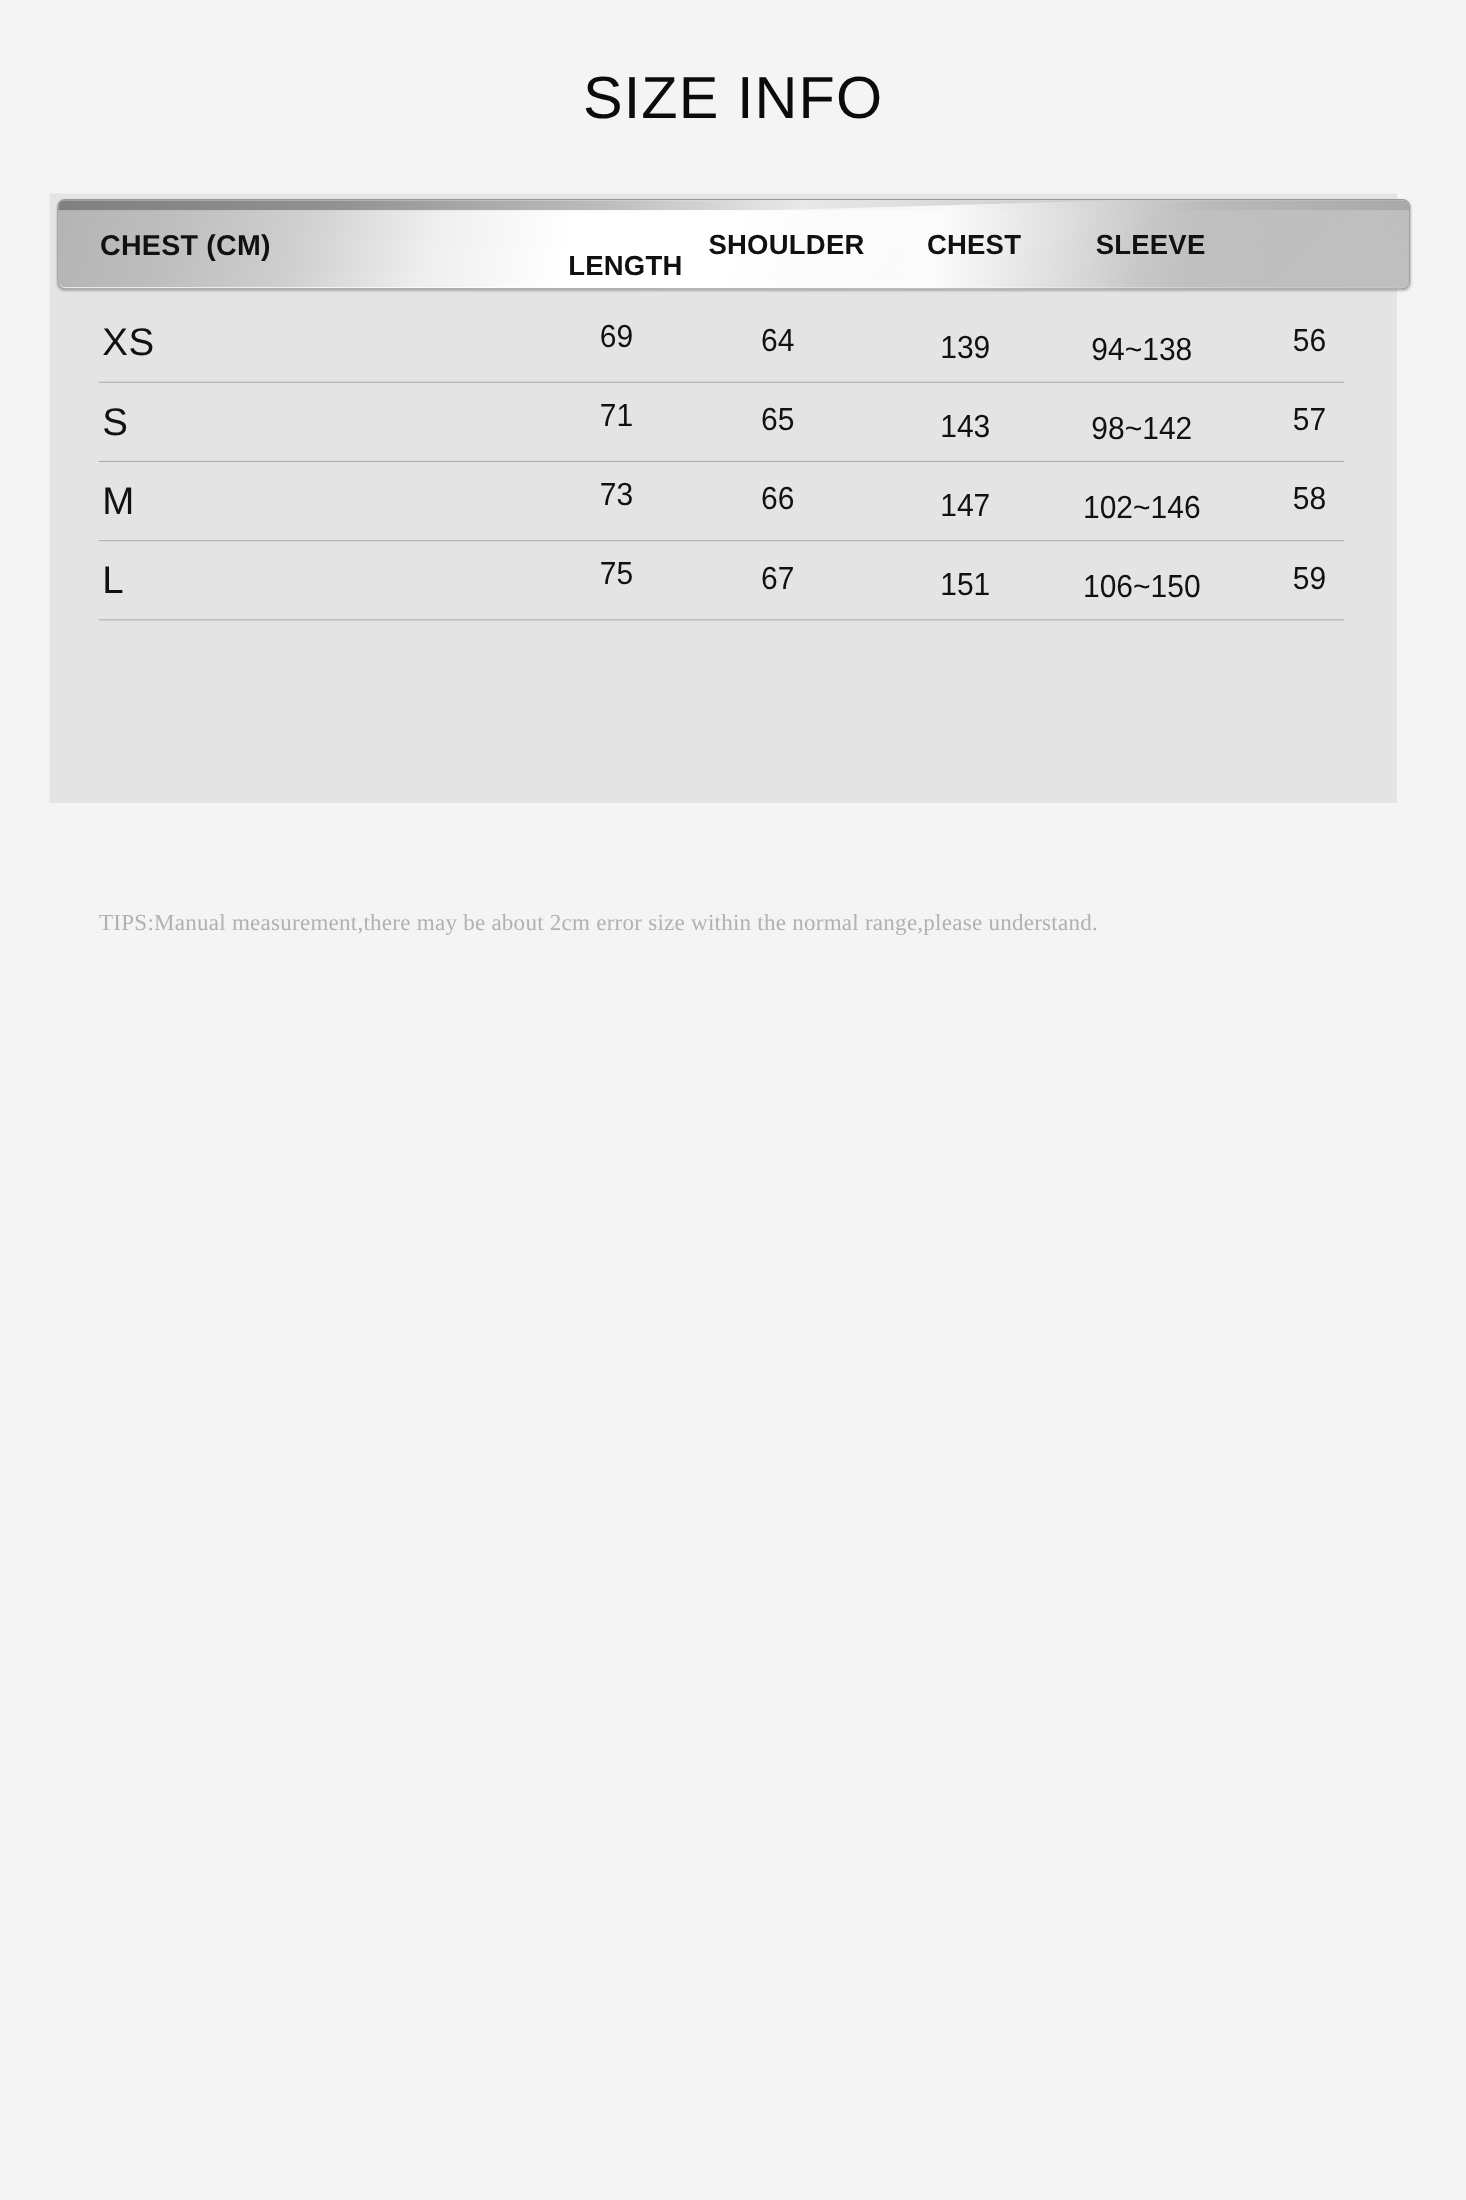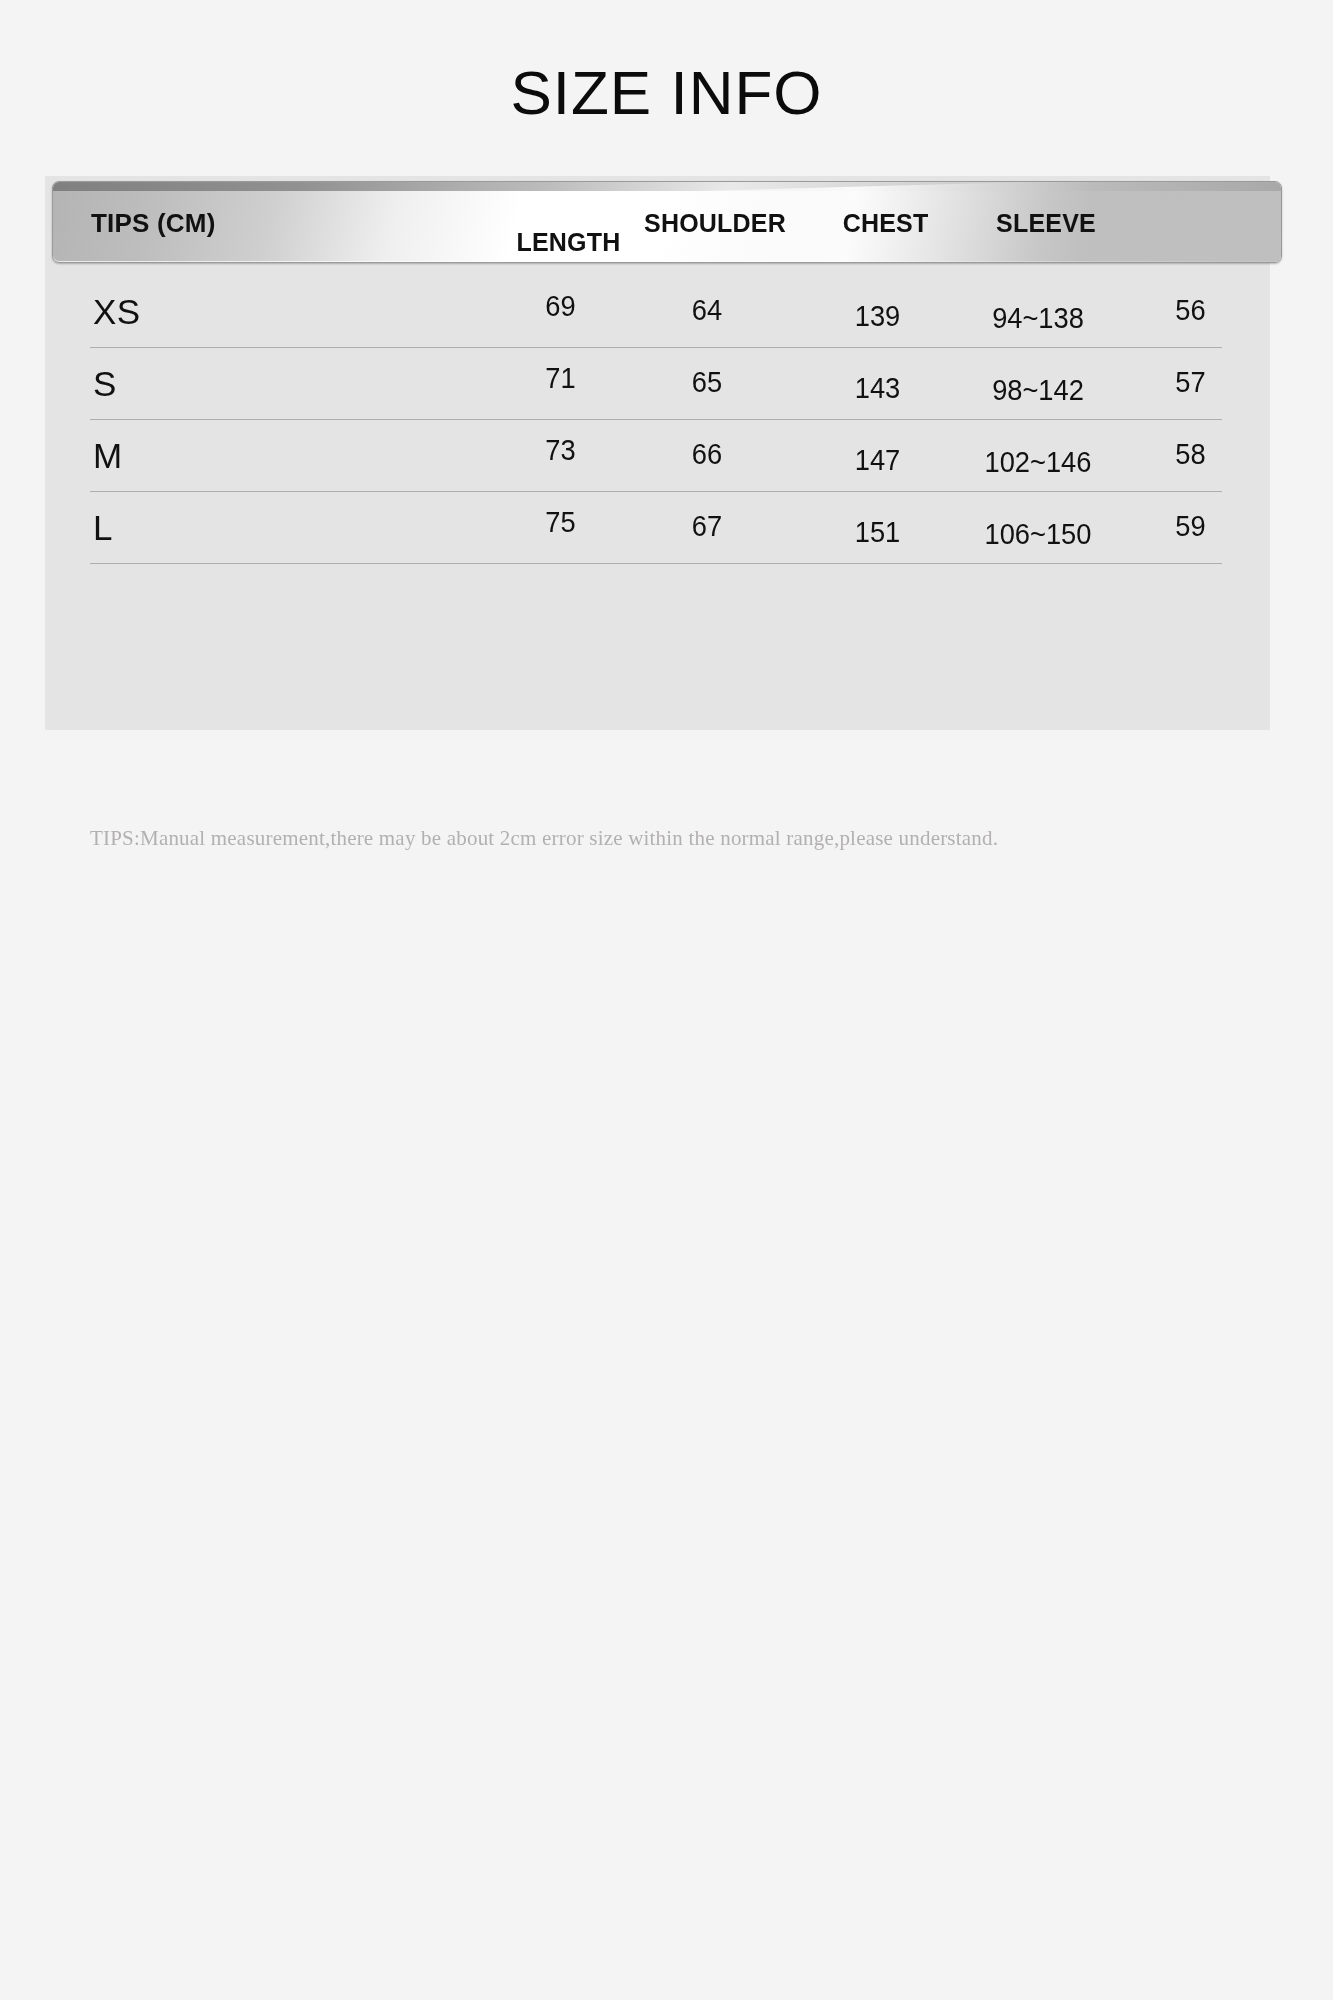--- a/index.html
+++ b/index.html
@@ -16,21 +16,21 @@
   }
 
   
   .page-title {
     position: absolute;
     top: 62px;
     left: 0;
     width: 1333px;
     text-align: center;
     font-family: "Liberation Sans", sans-serif;
-    font-size: 62px;
+    font-size: 54px;
     font-weight: 400;
     letter-spacing: 1px;
     color: #0b0b0b;
     line-height: 1;
   }
 
   
   .table-card {
     position: absolute;
     left: 45px;
@@ -181,21 +181,21 @@
 </style>
 </head>
 <body>
 
 <div class="page-title">SIZE INFO</div>
 
 <div class="table-card">
 
   <div class="header-bar">
     <div class="header-row">
-      <div class="hcell size-col">TIPS (CM)</div>
+      <div class="hcell size-col">CHEST (CM)</div>
       <div class="hcell c0">LENGTH</div>
       <div class="hcell c2">CHEST</div>
       <div class="hcell c1">SHOULDER</div>
       <div class="hcell c3">SLEEVE</div>
     </div>
   </div>
 
   <div class="rows">
 
     <div class="trow">

